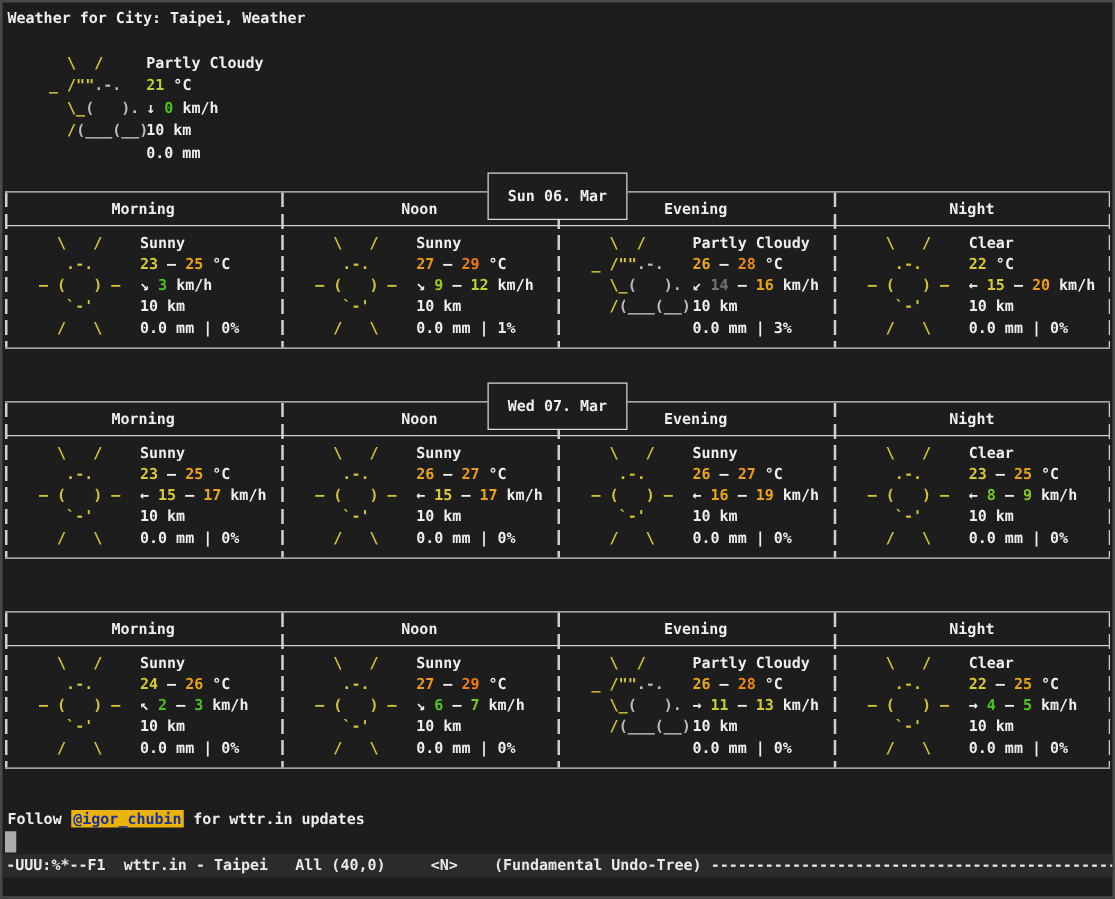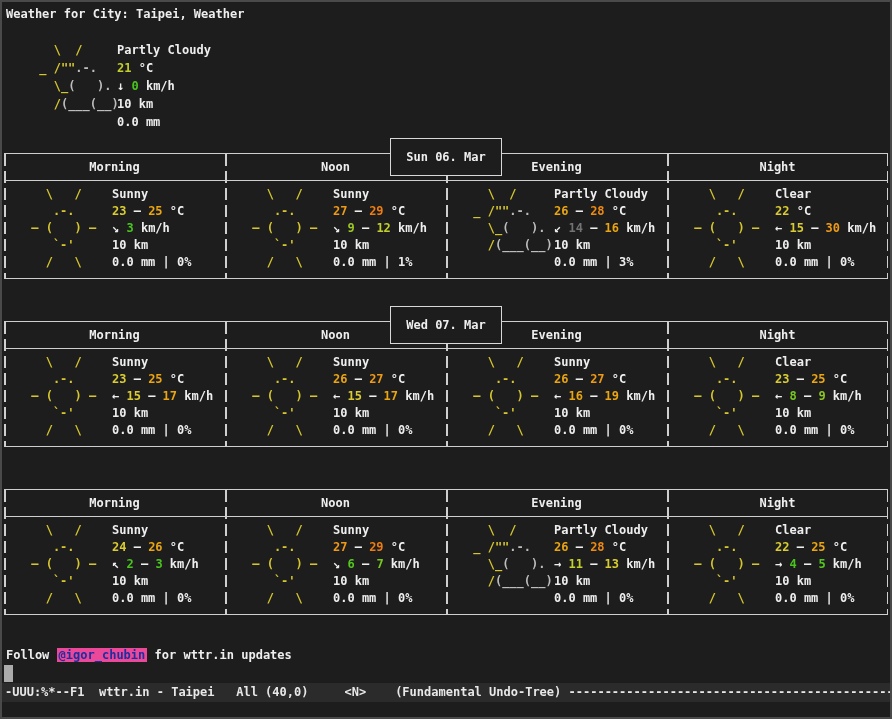--- a/index.html
+++ b/index.html
@@ -141,21 +141,21 @@
             <div class="art">
               <div><span style="color: rgb(214, 198, 46);">   \   /</span></div>
               <div><span style="color: rgb(214, 198, 46);">    .-.</span></div>
               <div><span style="color: rgb(214, 198, 46);"> ― (   ) ―</span></div>
               <div><span style="color: rgb(214, 198, 46);">    `-'</span></div>
               <div><span style="color: rgb(214, 198, 46);">   /   \</span></div>
             </div>
             <div class="lines">
               <div class="line"><span>Clear</span></div>
               <div class="line"><span style="color: rgb(217, 203, 49);">22</span><span> °C</span></div>
-              <div class="line"><span>← </span><span style="color: rgb(217, 203, 49);">15</span><span> – </span><span style="color: rgb(239, 154, 22);">30</span><span> km/h</span></div>
+              <div class="line"><span>← </span><span style="color: rgb(217, 203, 49);">15</span><span> – </span><span style="color: rgb(239, 154, 22);">20</span><span> km/h</span></div>
               <div class="line"><span>10 km</span></div>
               <div class="line"><span>0.0 mm | 0%</span></div>
             </div>
           </div>
         </div>
     </div>
   </section>
 
   <section class="day">
     <div class="date-box">
@@ -318,17 +318,17 @@
               <div class="line"><span>→ </span><span style="color: rgb(73, 196, 29);">4</span><span> – </span><span style="color: rgb(85, 200, 30);">5</span><span> km/h</span></div>
               <div class="line"><span>10 km</span></div>
               <div class="line"><span>0.0 mm | 0%</span></div>
             </div>
           </div>
         </div>
     </div>
   </section>
 </div>
 
-<div class="footer"><span>Follow </span><span class="handle" style="background: #ec4899; color: rgb(28, 47, 159);">@igor_chubin</span><span> for wttr.in updates</span></div>
+<div class="footer"><span>Follow </span><span class="handle" style="background: #eab308; color: rgb(28, 47, 159);">@igor_chubin</span><span> for wttr.in updates</span></div>
 
 <div class="cursor"></div>
 
 <div class="modeline">-UUU:%*--F1  wttr.in - Taipei   All (40,0)     &lt;N&gt;    (Fundamental Undo-Tree) --------------------------------------------------</div>
 
 </body></html>

